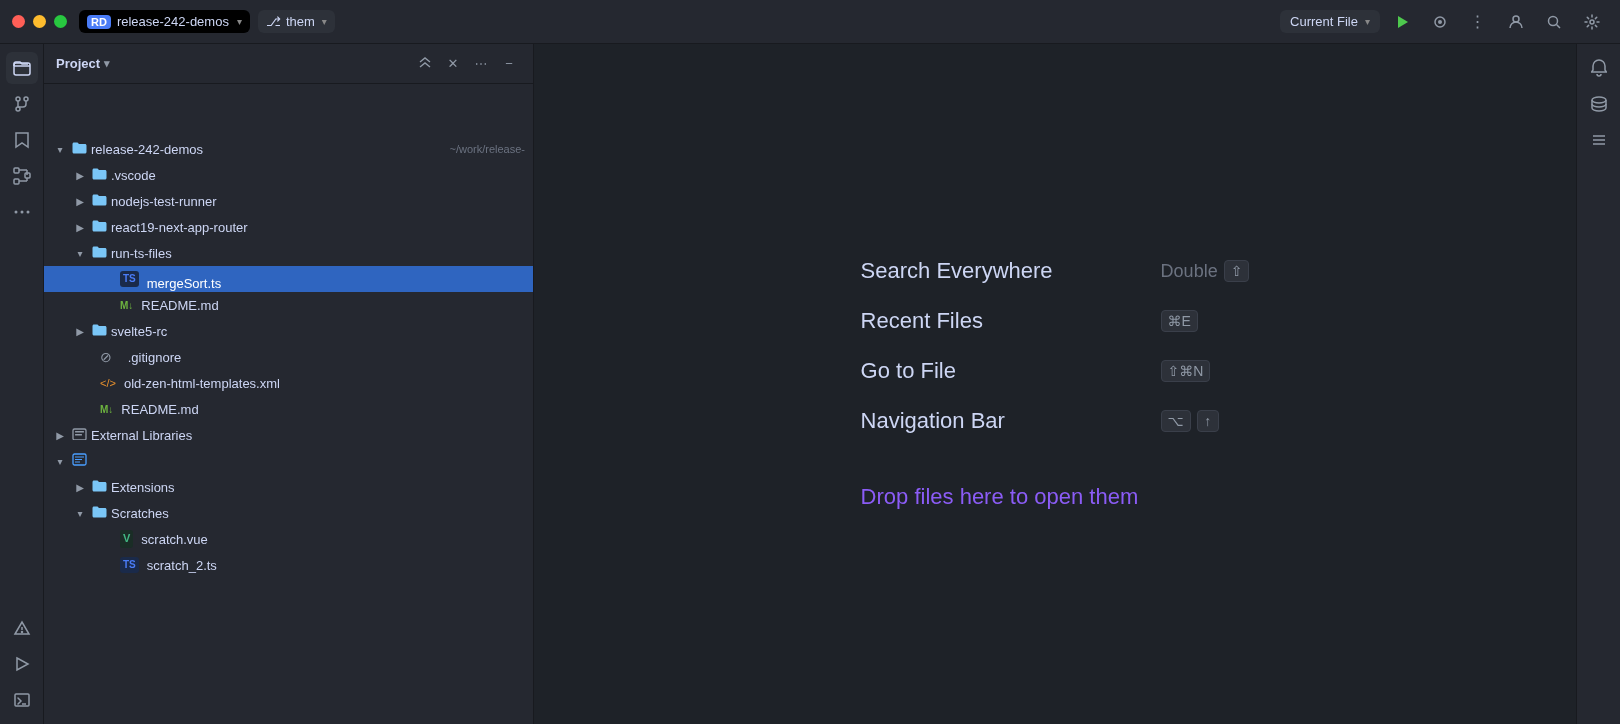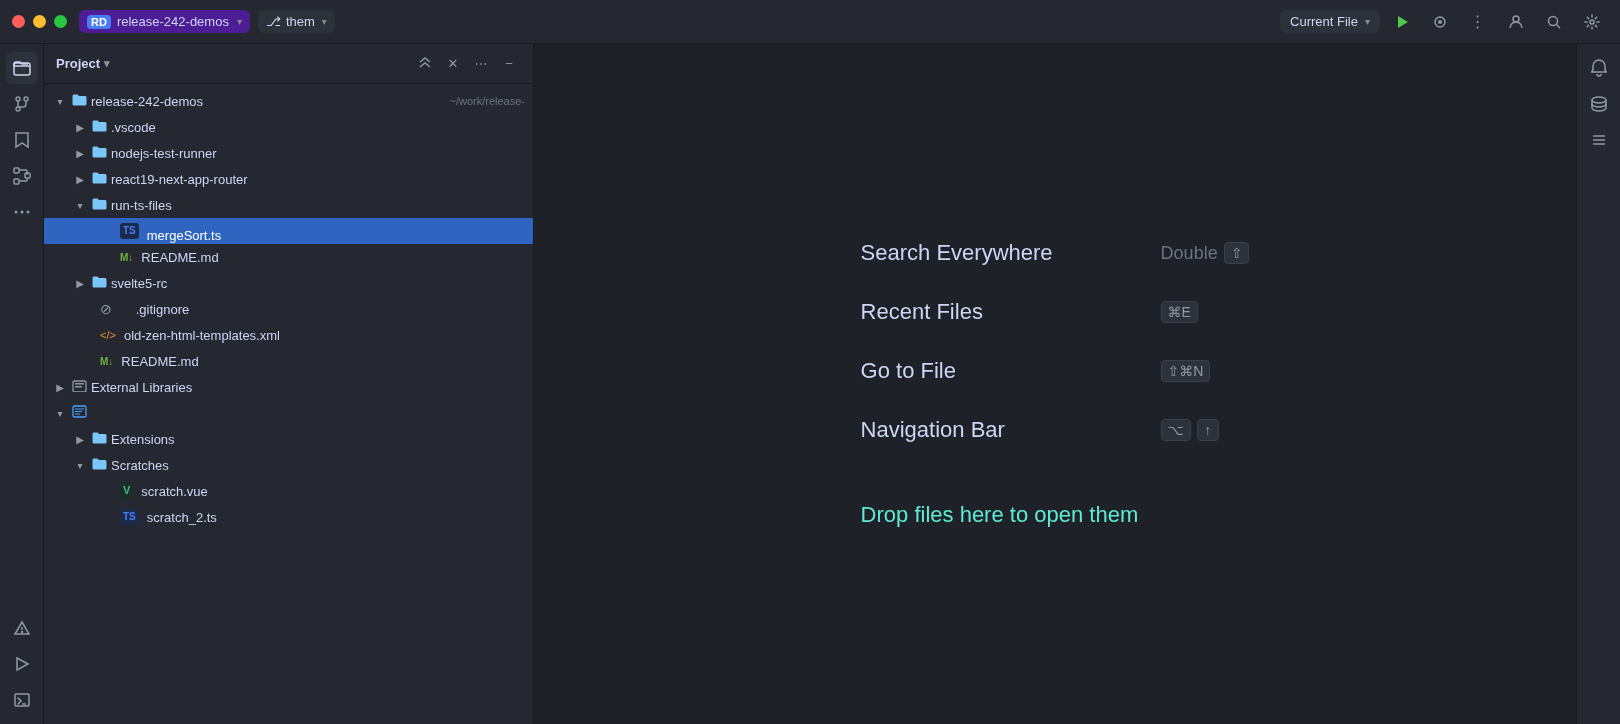--- a/index.html
+++ b/index.html
@@ -37,21 +37,21 @@
       border-radius: 50%;
     }
     .tl-close { background: #ff5f57; }
     .tl-min { background: #febc2e; }
     .tl-max { background: #28c840; }
 
     .project-label {
       display: flex;
       align-items: center;
       gap: 6px;
-      background: #4c1d95;
+      background: #000000;
       border-radius: 6px;
       padding: 4px 8px;
       font-size: 13px;
       color: #cdd6f4;
       cursor: pointer;
       justify-content: flex-end;
     }
     .project-label .rd-badge {
       background: #4a7cf7;
       color: white;
@@ -138,20 +138,21 @@
     .sidebar-spacer { flex: 1; }
 
     
     .file-tree-panel {
       width: 490px;
       background: #252830;
       border-right: 1px solid #181a1f;
       display: flex;
       flex-direction: column;
       overflow: hidden;
+      gap: 48px;
     }
 
     .panel-header {
       height: 40px;
       display: flex;
       align-items: center;
       padding: 0 12px;
       border-bottom: 1px solid #181a1f;
       flex-shrink: 0;
     }
@@ -225,21 +226,21 @@
       background: #1e2228;
       display: flex;
       flex-direction: column;
       align-items: center;
       justify-content: center;
     }
 
     .welcome-area {
       display: flex;
       flex-direction: column;
-      gap: 33px;
+      gap: 24px;
       padding: 60px;
     }
     .welcome-row {
       display: flex;
       align-items: center;
       gap: 20px;
     }
     .welcome-label {
       font-size: 22px;
       color: #cdd6f4;
@@ -262,21 +263,21 @@
       border-radius: 4px;
       padding: 2px 6px;
       font-size: 14px;
       color: #9099a6;
       min-width: 22px;
       height: 22px;
     }
 
     .drop-label {
       font-size: 22px;
-      color: #5eead4;
+      color: #8b5cf6;
       text-align: left;
       margin-top: 16px;
     }
 
     
     .right-sidebar {
       width: 44px;
       background: #252830;
       display: flex;
       flex-direction: column;
@@ -502,21 +503,21 @@
           <svg width="15" height="13" viewBox="0 0 15 13" fill="#7ac6f7">
               <path d="M0.5 3C0.5 2.17 1.17 1.5 2 1.5H5.5L7 3H13C13.83 3 14.5 3.67 14.5 4.5V11C14.5 11.83 13.83 12.5 13 12.5H2C1.17 12.5 0.5 11.83 0.5 11V3Z"></path>
             </svg>
         </span>
         <span class="tree-label">svelte5-rc</span>
       </div>
 
       <div class="tree-item" style="padding-left:36px;">
         <span class="tree-arrow" style="width:16px;"></span>
         <span class="tree-icon" style="color:#9099a6;font-size:14px;">⊘</span>
-        <span class="tree-label" style="margin-left:20px;">.gitignore</span>
+        <span class="tree-label" style="margin-left:12px;">.gitignore</span>
       </div>
 
       <div class="tree-item" style="padding-left:36px;">
         <span class="tree-arrow" style="width:16px;"></span>
         <span class="tree-icon" style="color:#e8912d;font-size:11px;">&lt;/&gt;</span>
         <span class="tree-label" style="margin-left:4px;">old-zen-html-templates.xml</span>
       </div>
 
       <div class="tree-item" style="padding-left:36px;">
         <span class="tree-arrow" style="width:16px;"></span>

